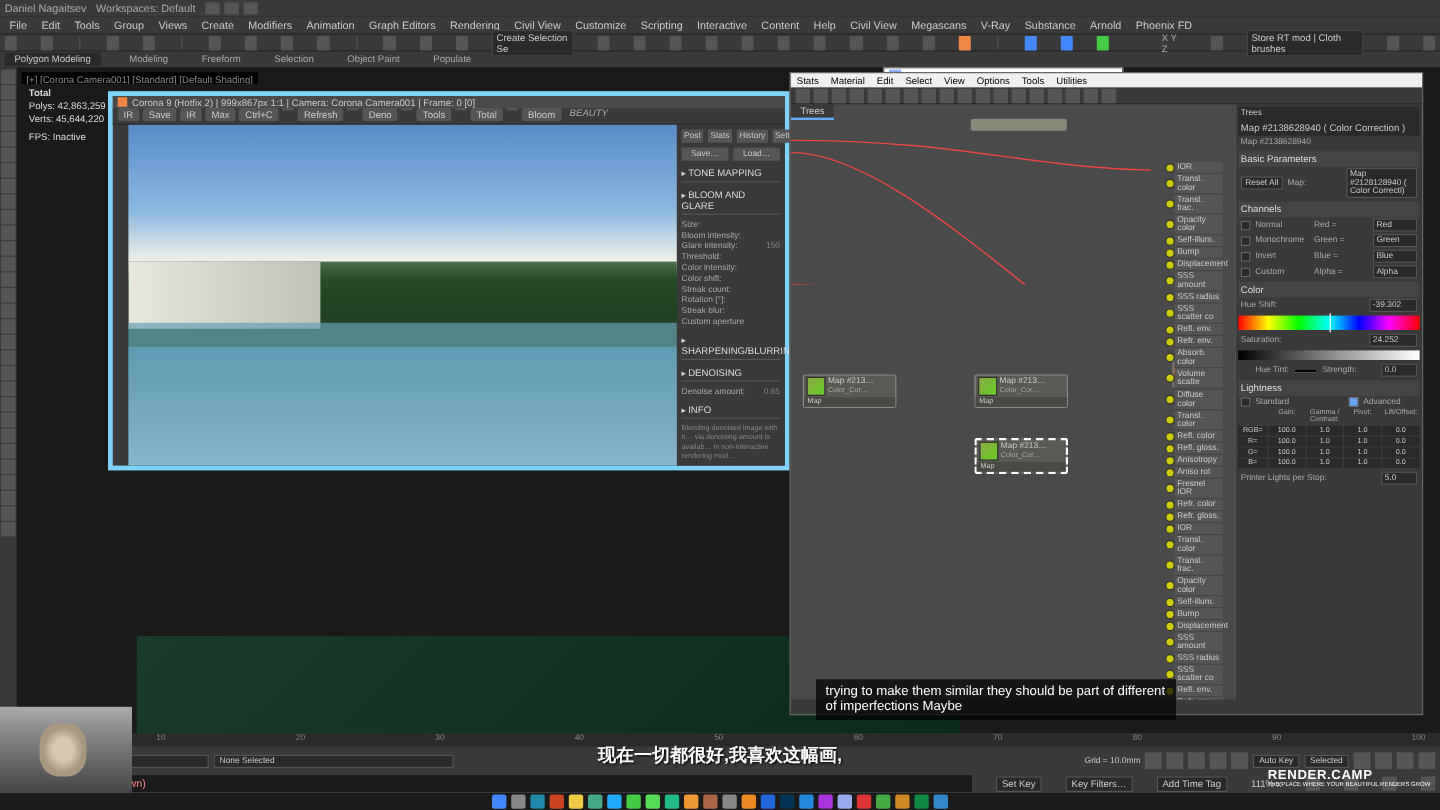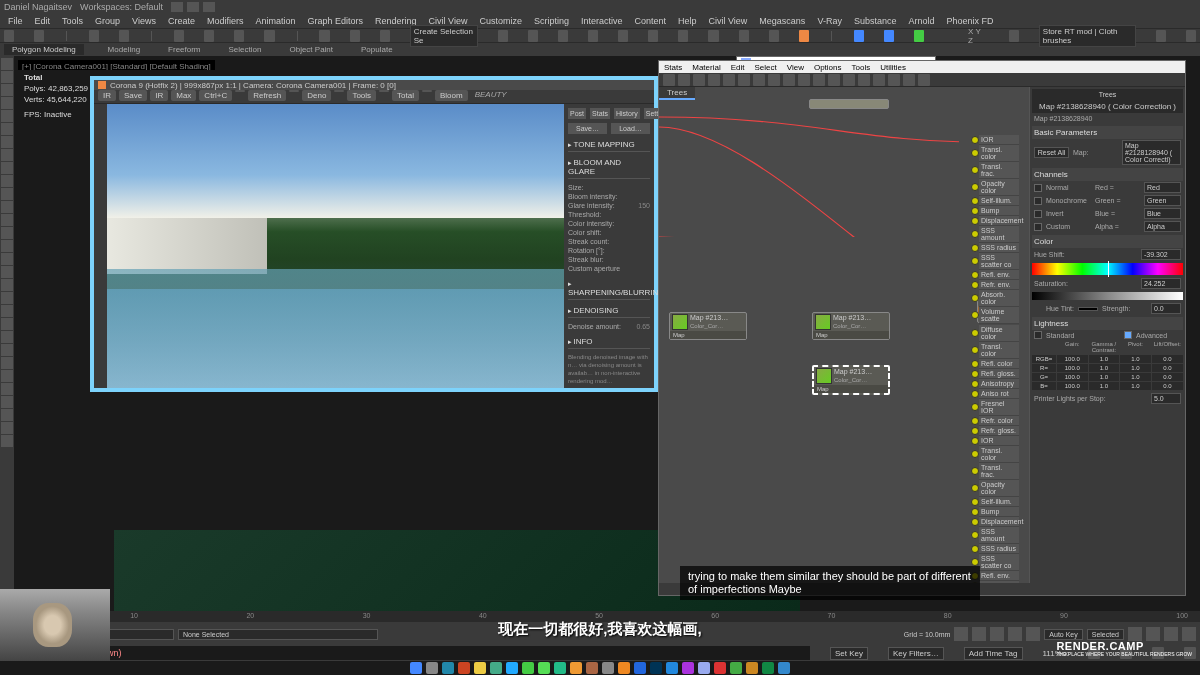--- a/index.html
+++ b/index.html
@@ -80,21 +80,21 @@
 .node-input { padding: 1px 3px; color: #ccc; font-size: 6px; background: #4a4a44; }
 .node-selected { border: 2px dashed #fff; }
 
 
 .output-slots { position: absolute; right: 160px; top: 120px; width: 40px; font-size: 7px; color: #ccc; }
 .output-slot { padding: 1px 2px; background: #555; margin-bottom: 0; border-bottom: 1px solid #444; display: flex; align-items: center; position: relative; }
 .output-slot::before { content: ""; width: 6px; height: 6px; background: #cc0; border-radius: 50%; position: absolute; left: -8px; border: 1px solid #333; }
 
 
 .slate-props { width: 156px; background: #3a3a3a; border-left: 1px solid #555; padding: 2px; overflow-y: auto; }
-.props-header { font-size: 8px; color: #ccc; padding: 2px; background: #2a2a2a; text-align: center; }
+.props-header { font-size: 8px; color: #ccc; padding: 2px; background: #2a2a2a; }
 .props-crumb { font-size: 7px; color: #aaa; padding: 2px; }
 .props-section { font-size: 8px; color: #ddd; padding: 2px; background: #444; margin-top: 2px; cursor: pointer; }
 .props-row { display: flex; align-items: center; font-size: 7px; padding: 1px 2px; gap: 4px; }
 .props-row label { flex: 0 0 45px; color: #aaa; }
 .props-row .val { flex: 1; background: #2a2a2a; padding: 1px 2px; color: #ccc; border: 1px solid #555; }
 .props-check { width: 8px; height: 8px; background: #2a2a2a; border: 1px solid #666; }
 .hue-gradient { height: 12px; background: linear-gradient(to right, red, yellow, lime, cyan, blue, magenta, red); margin: 2px 0; position: relative; }
 .hue-gradient::after { content: ""; position: absolute; top: -2px; bottom: -2px; left: 50%; width: 1px; background: #fff; }
 .lightness-bar { height: 8px; background: linear-gradient(to right, #000, #888, #fff); margin: 2px 0; }
 .spinners-table { display: grid; grid-template-columns: 24px 1fr 1fr 1fr 1fr; gap: 1px; font-size: 6px; }

